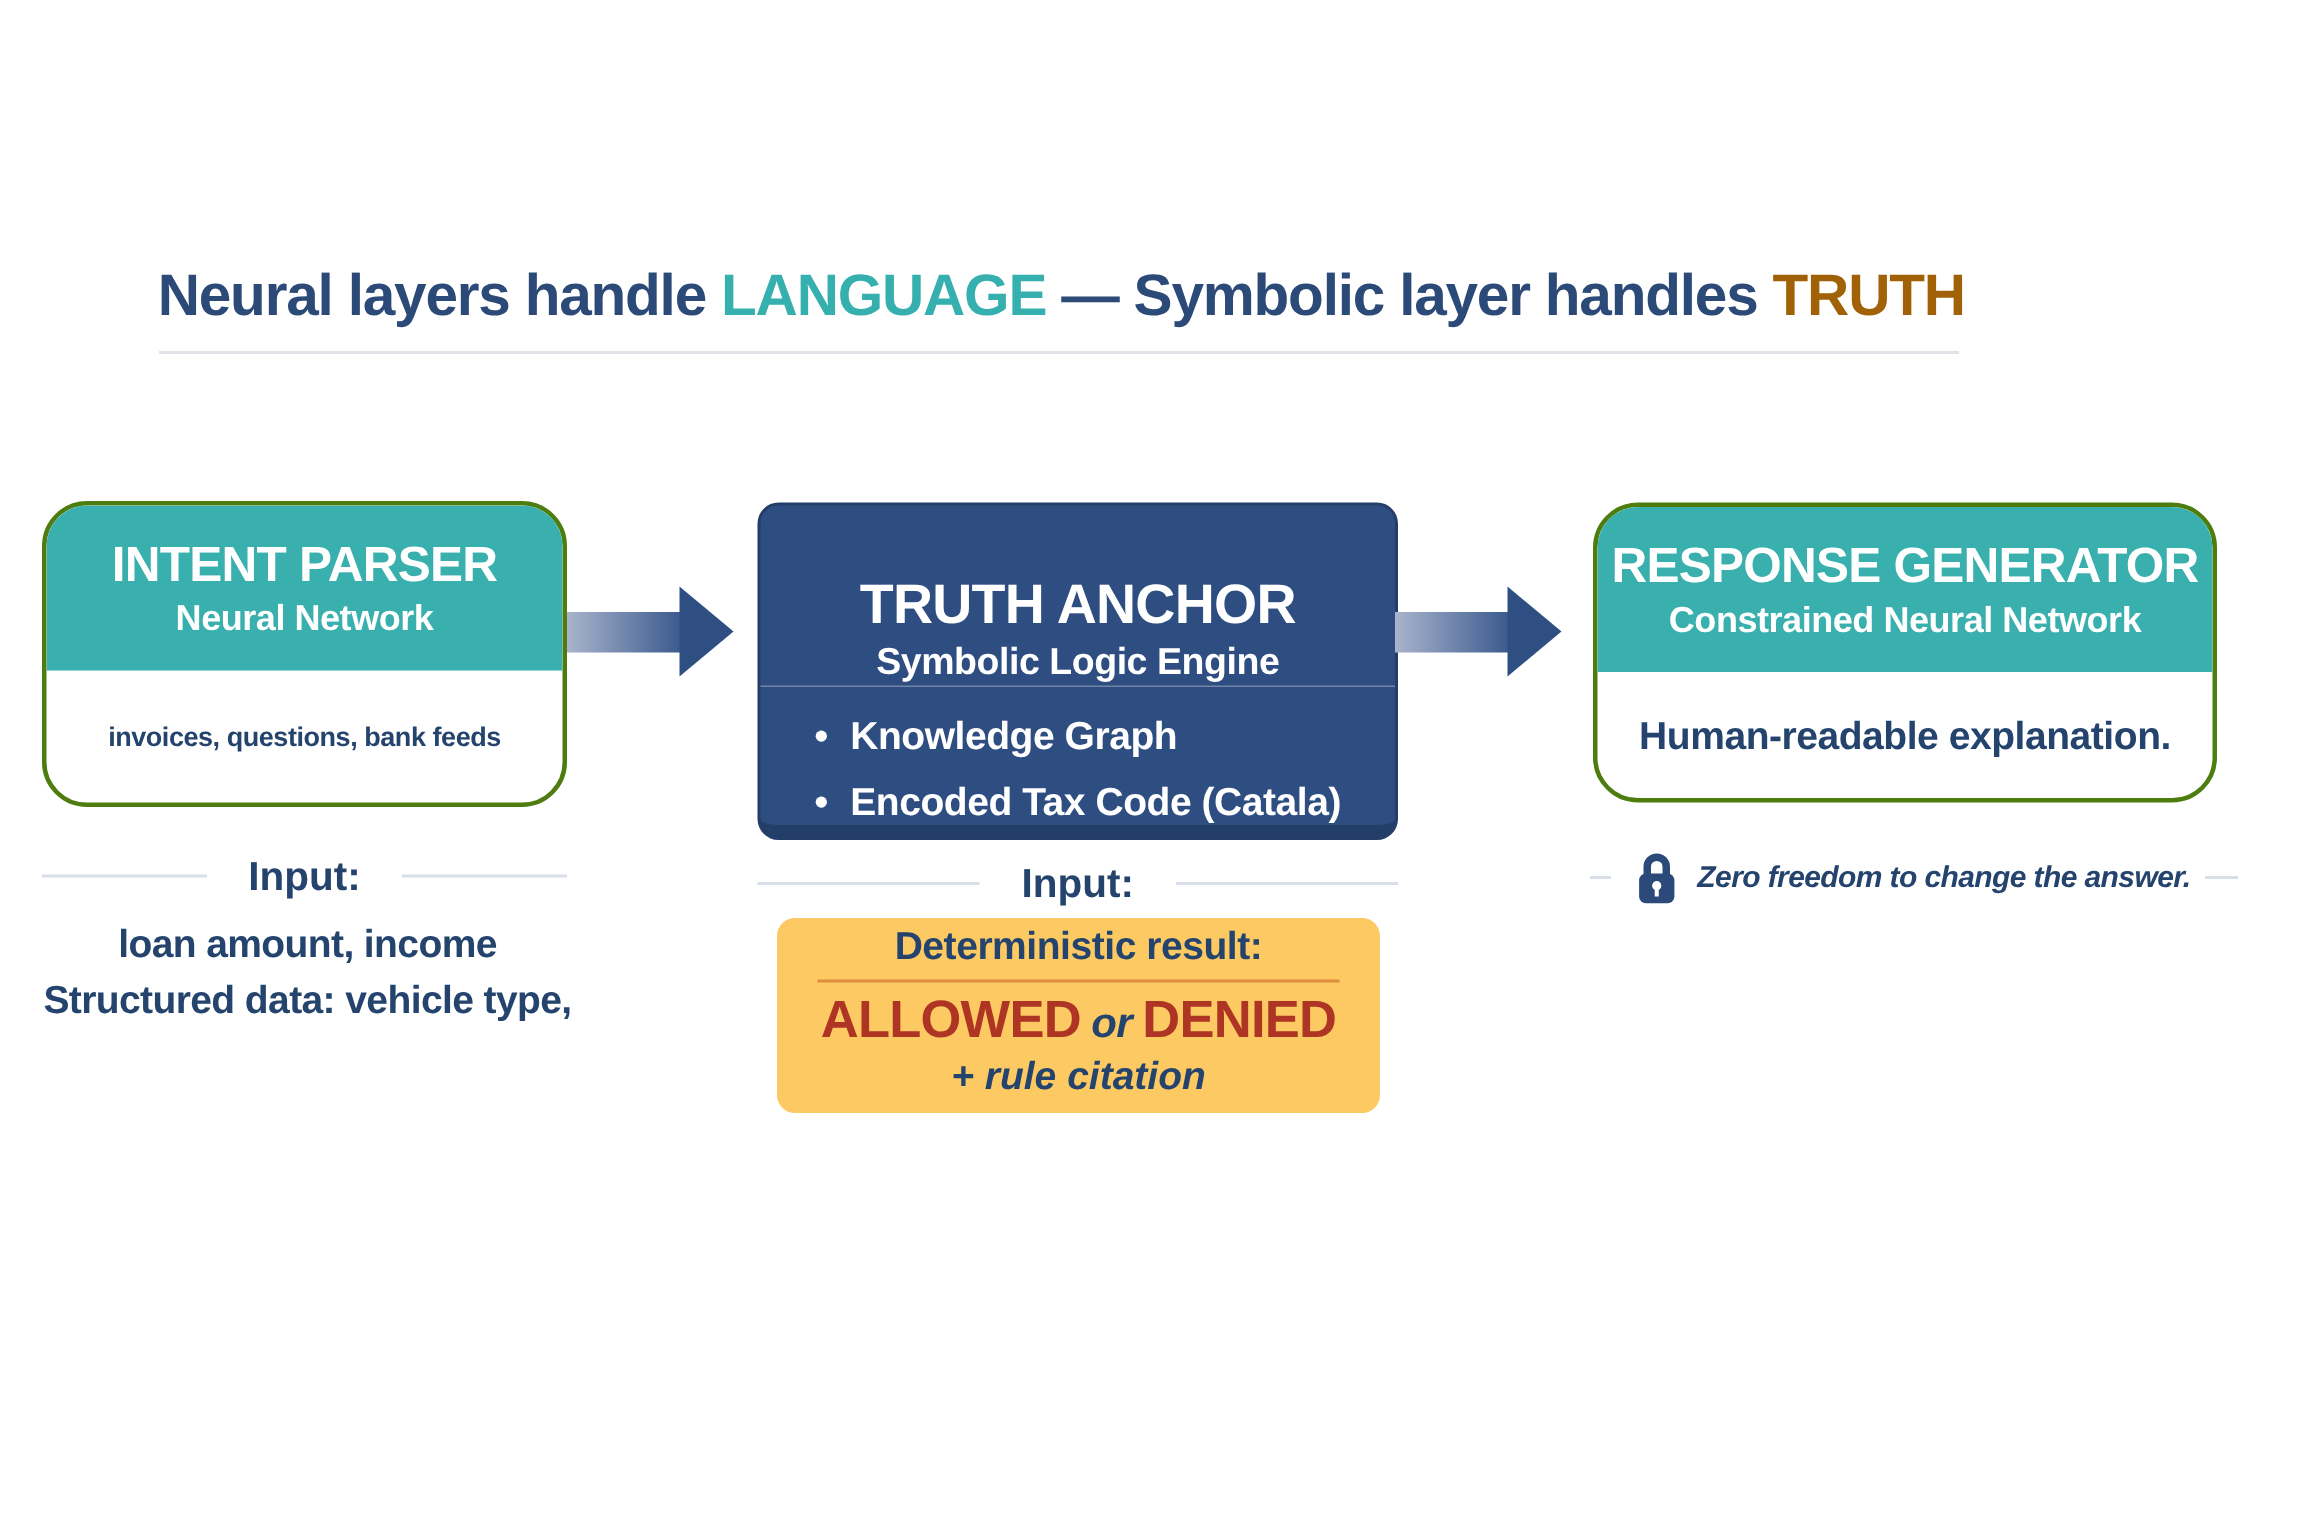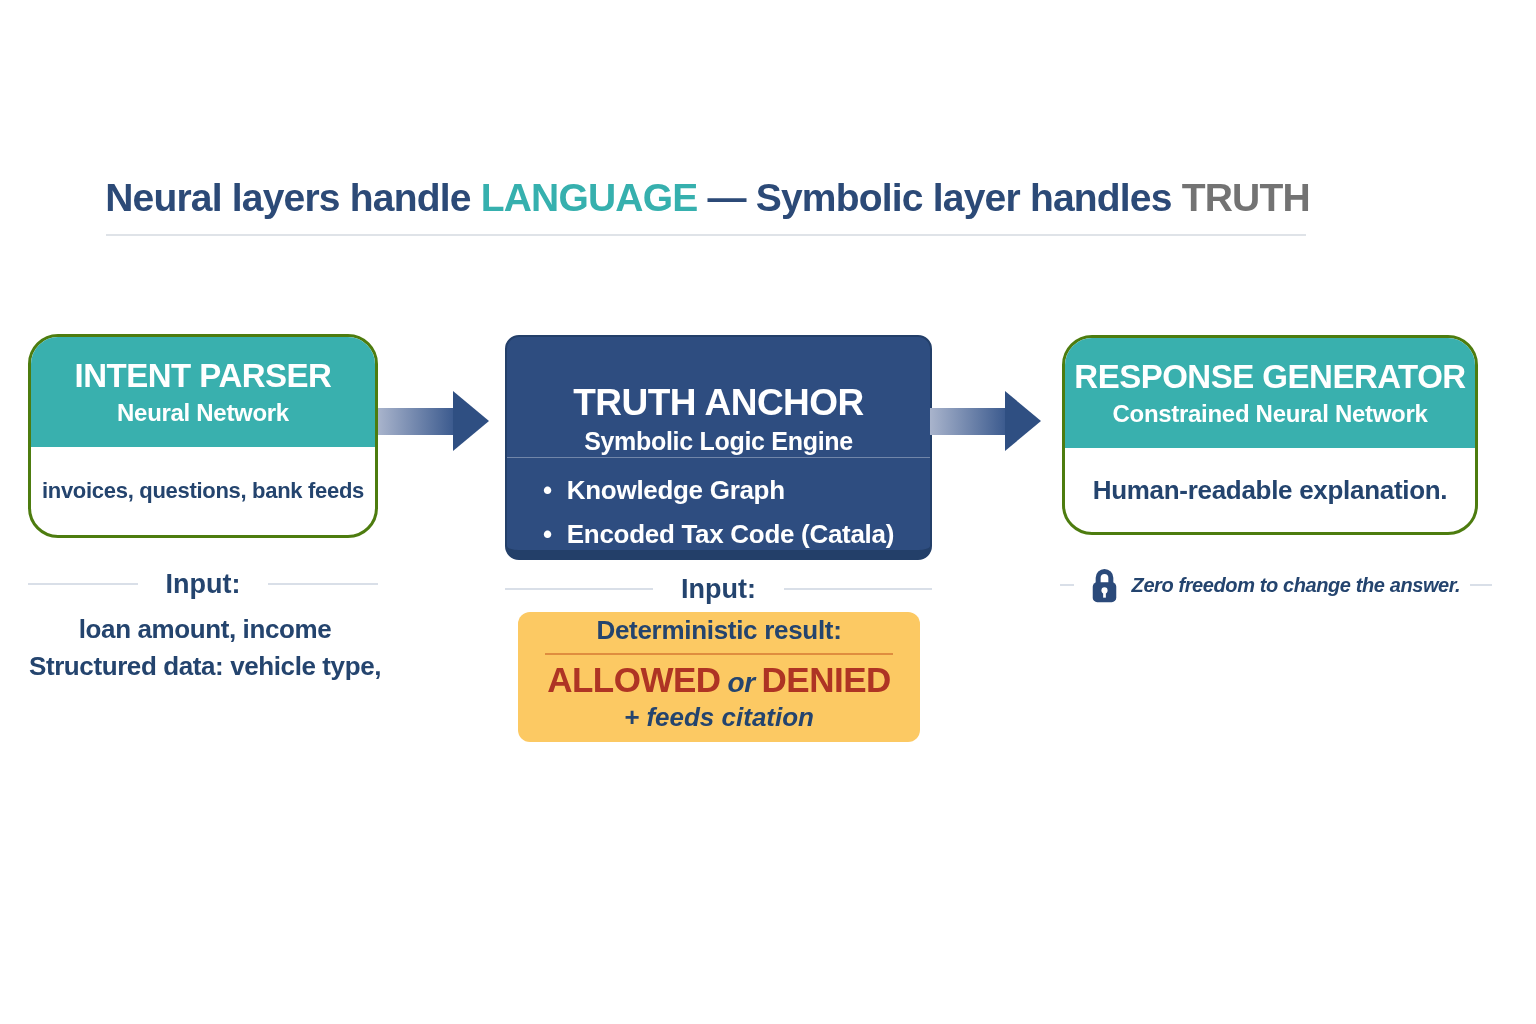--- a/index.html
+++ b/index.html
@@ -7,37 +7,37 @@
     position:relative;width:1536px;height:1024px;background:#ffffff;
     font-family:"Liberation Sans", sans-serif;overflow:hidden;
   }
 
   
   .title{
     position:absolute;top:176px;left:0;width:1415px;text-align:center;
     font-size:39px;font-weight:bold;color:#2c4a77;letter-spacing:-0.8px;white-space:nowrap;
   }
   .title .t-teal{color:#36b0ae;}
-  .title .t-orange{color:#737373;}
+  .title .t-orange{color:#a16207;}
   .title-rule{position:absolute;top:234px;left:106px;width:1200px;height:2px;background:#dfe3e8;}
 
   
   .stage{position:absolute;box-sizing:border-box;display:flex;flex-direction:column;}
   .teal-stage{
     border:3px solid #4d7c0f;border-radius:30px;background:#ffffff;overflow:hidden;
   }
   .teal-stage .stage-head{
     background:#39b0ae;color:#ffffff;height:110px;display:flex;flex-direction:column;
     align-items:center;justify-content:center;gap:4px;text-align:center;
   }
   .stage-name{font-size:33px;font-weight:bold;letter-spacing:-0.5px;white-space:nowrap;}
   .stage-sub{font-size:24px;font-weight:bold;letter-spacing:-0.3px;}
   .teal-stage .stage-body{
     flex:1;display:flex;align-items:center;justify-content:center;text-align:center;
-    font-size:22px;font-weight:bold;color:#24446e;letter-spacing:-0.3px;white-space:nowrap;
+    font-size:18px;font-weight:bold;color:#24446e;letter-spacing:-0.3px;white-space:nowrap;
   }
   #stage1{left:28px;top:334px;width:350px;height:204px;}
   #stage3{left:1062px;top:335px;width:416px;height:200px;}
   #stage3 .stage-body{font-size:26px;}
 
   
   .navy-stage{
     background:#2e4d80;border:2px solid #233f69;border-bottom-width:10px;
     border-radius:14px;color:#ffffff;
   }
@@ -173,21 +173,21 @@
   <div class="input-row" id="input2">
     <span class="rule"></span>
     <span class="input-label">Input:</span>
     <span class="rule"></span>
   </div>
 
   <div class="result-box">
     <div class="result-label">Deterministic result:</div>
     <div class="result-divider"></div>
     <div class="verdict"><span>ALLOWED</span><span class="or">or</span><span>DENIED</span></div>
-    <div class="citation">+ feeds citation</div>
+    <div class="citation">+ rule citation</div>
   </div>
 
   <div class="lock-row">
     <span class="rule-sm rule-left"></span>
     <svg class="lock-icon" width="29" height="38" viewBox="0 0 32 42">
       <path d="M9 20 v-7 a7 7 0 0 1 14 0 v7" fill="none" stroke="#2b4a7a" stroke-width="5.5"></path>
       <rect x="3" y="18" width="26" height="22" rx="5" fill="#2b4a7a"></rect>
       <circle cx="16" cy="27" r="3.4" fill="#ffffff"></circle>
       <rect x="14.5" y="28" width="3" height="7" fill="#ffffff"></rect>
     </svg>

